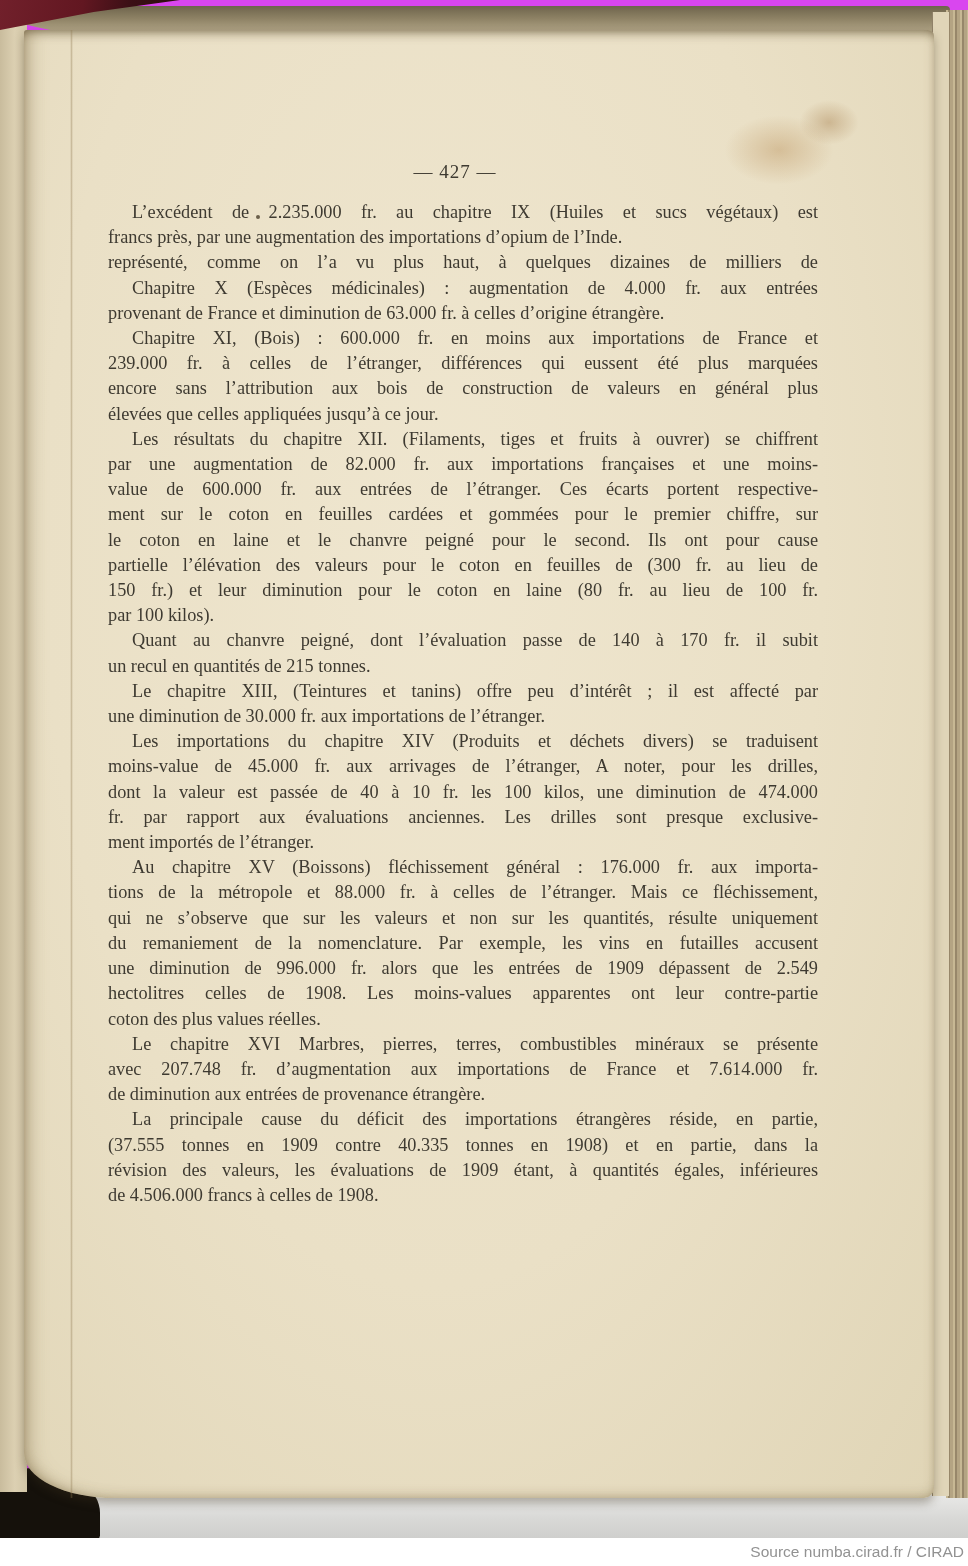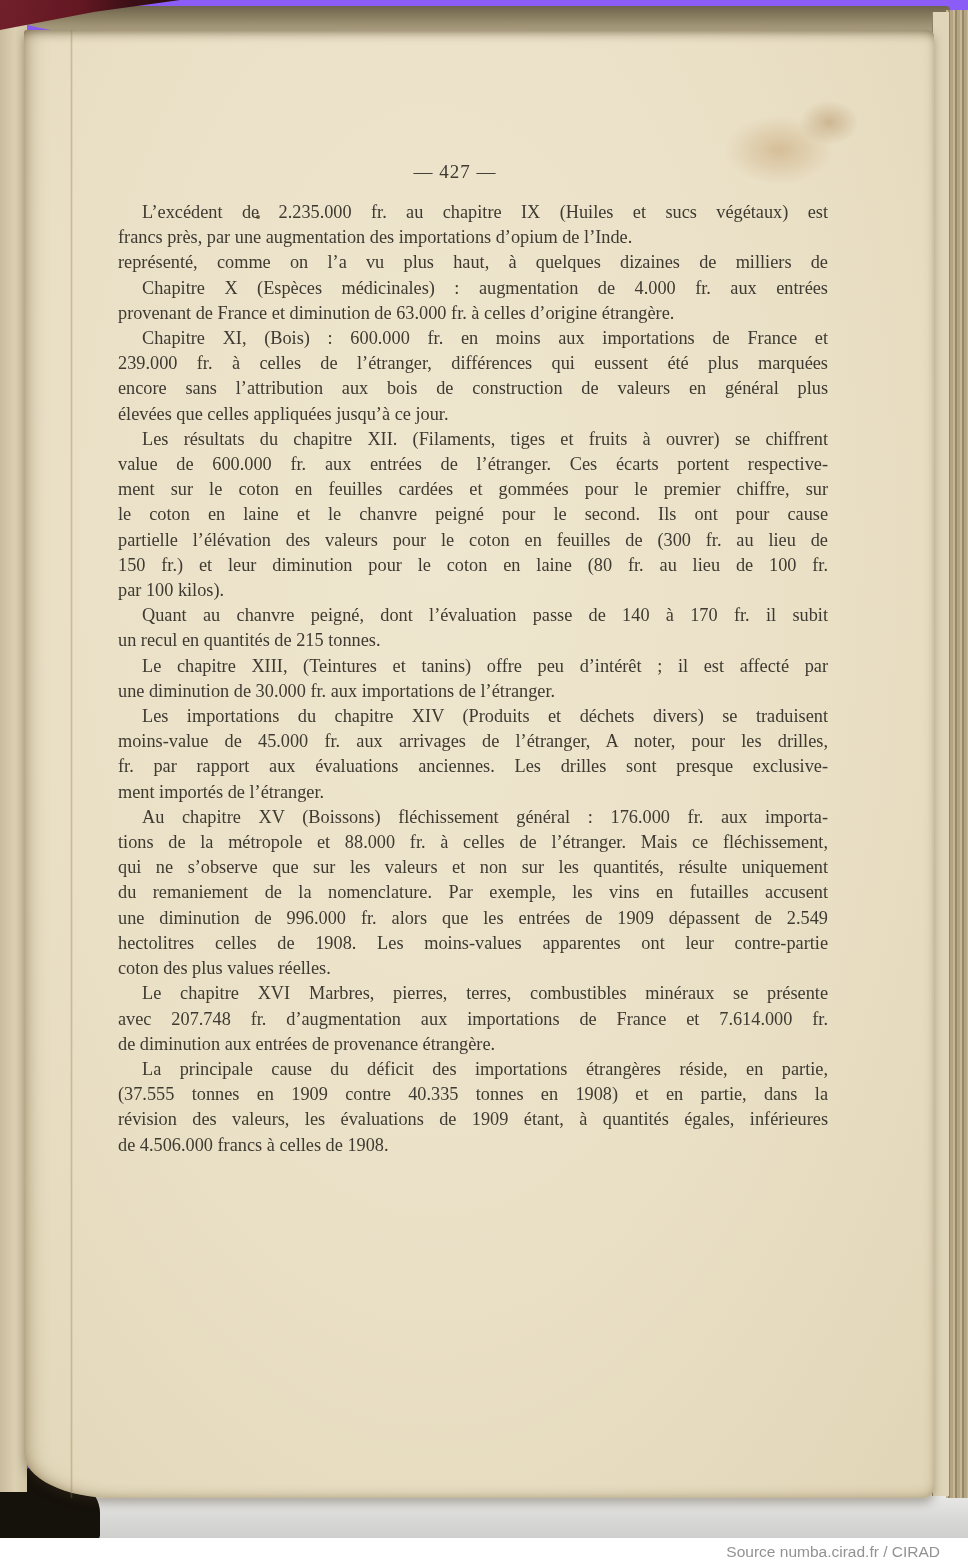--- a/index.html
+++ b/index.html
@@ -1,21 +1,21 @@
 <!DOCTYPE html>
 <html><head>
 <meta charset="utf-8">
 <style>
   html,body{margin:0;padding:0;}
   .stage{
     position:relative;width:968px;height:1566px;overflow:hidden;
     background:#ffffff;font-family:"Liberation Serif","DejaVu Serif",serif;
   }
   
-  .scan{position:absolute;left:0;top:0;width:968px;height:1538px;background:#8b5cf6;}
+  .scan{position:absolute;left:0;top:0;width:968px;height:1538px;background:#d946ef;}
   .gray-bottom{
     position:absolute;left:0;top:1490px;width:968px;height:48px;
     background:linear-gradient(180deg,#ececea 0%,#d8d8d6 60%,#cfcfcd 100%);
   }
   .black-shadow{
     position:absolute;left:-10px;top:1468px;width:110px;height:74px;
     background:#15110b;border-radius:45% 70% 10% 0;
   }
   .left-strip{
     position:absolute;left:0;top:6px;width:27px;height:1486px;
@@ -62,32 +62,32 @@
     background:radial-gradient(ellipse,rgba(183,140,84,.40),rgba(183,140,84,0) 70%);}
   .stain2{position:absolute;left:775px;top:70px;width:60px;height:45px;border-radius:50%;
     background:radial-gradient(ellipse,rgba(160,118,66,.38),rgba(160,118,66,0) 70%);}
   .stain3{position:absolute;left:232px;top:185px;width:4px;height:4px;border-radius:50%;background:#6b5f4a;}
   
   .page-number{
     position:absolute;left:76px;top:131px;width:710px;
     text-align:center;font-size:19px;letter-spacing:1px;color:#3e3a31;
   }
   .text-block{
-    position:absolute;left:94px;top:170px;width:710px;color:#3e3a31;
+    position:absolute;left:84px;top:170px;width:710px;color:#3e3a31;
     font-size:18.3px;line-height:25.2px;
   }
   .line{text-align:justify;text-align-last:justify;white-space:normal;}
   .line.first{text-indent:24px;}
   .line.last{text-align-last:left;}
   
   .footer-bar{
     position:absolute;left:0;top:1538px;width:968px;height:28px;background:#ffffff;
     font-family:"Liberation Sans","DejaVu Sans",sans-serif;
     color:#929292;font-size:15.5px;line-height:28px;text-align:right;
-    box-sizing:border-box;padding-right:28px;
+    box-sizing:border-box;padding-right:4px;
   }
 </style>
 </head>
 <body>
 
 <div class="stage">
   <div class="scan">
     <div class="gray-bottom"></div>
     <div class="black-shadow"></div>
     <div class="left-strip"></div>
@@ -116,38 +116,40 @@
           <div class="line last">provenant de France et diminution de 63.000 fr. à celles d’origine étrangère.</div>
         </div>
         <div class="para">
           <div class="line first">Chapitre XI, (Bois) : 600.000 fr. en moins aux importations de France et</div>
           <div class="line">239.000 fr. à celles de l’étranger, différences qui eussent été plus marquées</div>
           <div class="line">encore sans l’attribution aux bois de construction de valeurs en général plus</div>
           <div class="line last">élevées que celles appliquées jusqu’à ce jour.</div>
         </div>
         <div class="para">
           <div class="line first">Les résultats du chapitre XII. (Filaments, tiges et fruits à ouvrer) se chiffrent</div>
+          <div class="line">par une augmentation de 82.000 fr. aux importations françaises et une moins-</div>
           <div class="line">value de 600.000 fr. aux entrées de l’étranger. Ces écarts portent respective-</div>
           <div class="line">ment sur le coton en feuilles cardées et gommées pour le premier chiffre, sur</div>
           <div class="line">le coton en laine et le chanvre peigné pour le second. Ils ont pour cause</div>
           <div class="line">partielle l’élévation des valeurs pour le coton en feuilles de (300 fr. au lieu de</div>
           <div class="line">150 fr.) et leur diminution pour le coton en laine (80 fr. au lieu de 100 fr.</div>
           <div class="line last">par 100 kilos).</div>
         </div>
         <div class="para">
           <div class="line first">Quant au chanvre peigné, dont l’évaluation passe de 140 à 170 fr. il subit</div>
           <div class="line last">un recul en quantités de 215 tonnes.</div>
         </div>
         <div class="para">
           <div class="line first">Le chapitre XIII, (Teintures et tanins) offre peu d’intérêt ; il est affecté par</div>
           <div class="line last">une diminution de 30.000 fr. aux importations de l’étranger.</div>
         </div>
         <div class="para">
           <div class="line first">Les importations du chapitre XIV (Produits et déchets divers) se traduisent</div>
           <div class="line">moins-value de 45.000 fr. aux arrivages de l’étranger, A noter, pour les drilles,</div>
+          <div class="line">dont la valeur est passée de 40 à 10 fr. les 100 kilos, une diminution de 474.000</div>
           <div class="line">fr. par rapport aux évaluations anciennes. Les drilles sont presque exclusive-</div>
           <div class="line last">ment importés de l’étranger.</div>
         </div>
         <div class="para">
           <div class="line first">Au chapitre XV (Boissons) fléchissement général : 176.000 fr. aux importa-</div>
           <div class="line">tions de la métropole et 88.000 fr. à celles de l’étranger. Mais ce fléchissement,</div>
           <div class="line">qui ne s’observe que sur les valeurs et non sur les quantités, résulte uniquement</div>
           <div class="line">du remaniement de la nomenclature. Par exemple, les vins en futailles accusent</div>
           <div class="line">une diminution de 996.000 fr. alors que les entrées de 1909 dépassent de 2.549</div>
           <div class="line">hectolitres celles de 1908. Les moins-values apparentes ont leur contre-partie</div>

